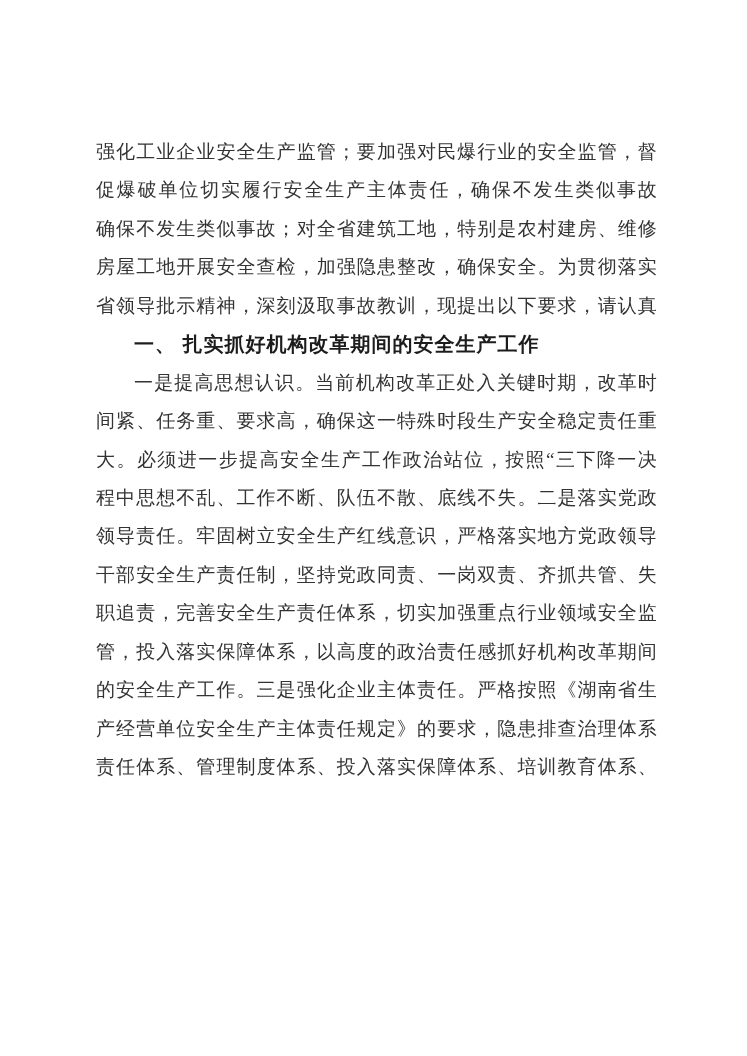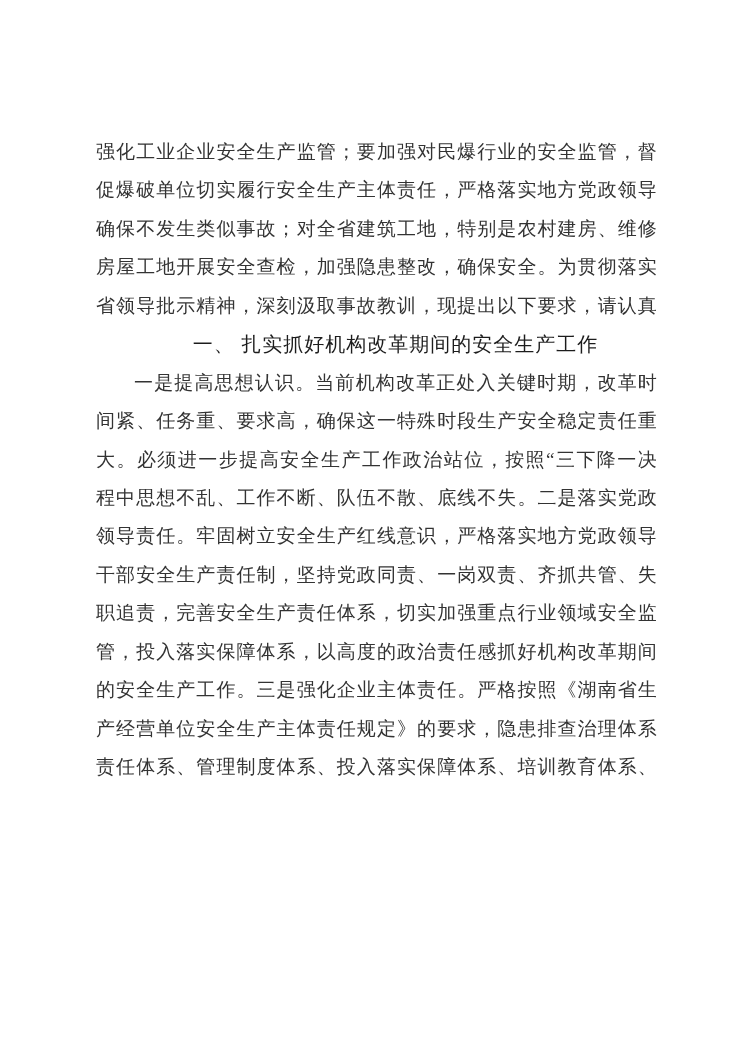--- a/index.html
+++ b/index.html
@@ -34,44 +34,43 @@
   .line.j {
     text-align: justify;
     text-align-last: justify;
   }
   
   .line.ind {
     text-indent: 38px;
   }
   .line.heading {
     font-family: "Liberation Sans", "DejaVu Sans", sans-serif;
-    font-weight: normal;
+    font-weight: bold;
     font-size: 20px;
     color: #1c1c1c;
     text-indent: 38px;
     letter-spacing: 1px;
-    text-align: center;
   }
   .page-number {
     position: absolute;
     top: 953px;
     left: 0;
     width: 747px;
     text-align: center;
     font-size: 13px;
     color: #444444;
   }
 </style>
 </head>
 <body>
 
 <div class="page">
   <div class="text-block">
     <div class="line j">强化工业企业安全生产监管；要加强对民爆行业的安全监管，督</div>
-    <div class="line j">促爆破单位切实履行安全生产主体责任，严格落实地方党政领导</div>
+    <div class="line j">促爆破单位切实履行安全生产主体责任，确保不发生类似事故</div>
     <div class="line j">确保不发生类似事故；对全省建筑工地，特别是农村建房、维修</div>
     <div class="line j">房屋工地开展安全查检，加强隐患整改，确保安全。为贯彻落实</div>
     <div class="line j">省领导批示精神，深刻汲取事故教训，现提出以下要求，请认真</div>
     <div class="line heading">一、 扎实抓好机构改革期间的安全生产工作</div>
     <div class="line j ind">一是提高思想认识。当前机构改革正处入关键时期，改革时</div>
     <div class="line j">间紧、任务重、要求高，确保这一特殊时段生产安全稳定责任重</div>
     <div class="line j">大。必须进一步提高安全生产工作政治站位，按照“三下降一决</div>
     <div class="line j">程中思想不乱、工作不断、队伍不散、底线不失。二是落实党政</div>
     <div class="line j">领导责任。牢固树立安全生产红线意识，严格落实地方党政领导</div>
     <div class="line j">干部安全生产责任制，坚持党政同责、一岗双责、齐抓共管、失</div>

